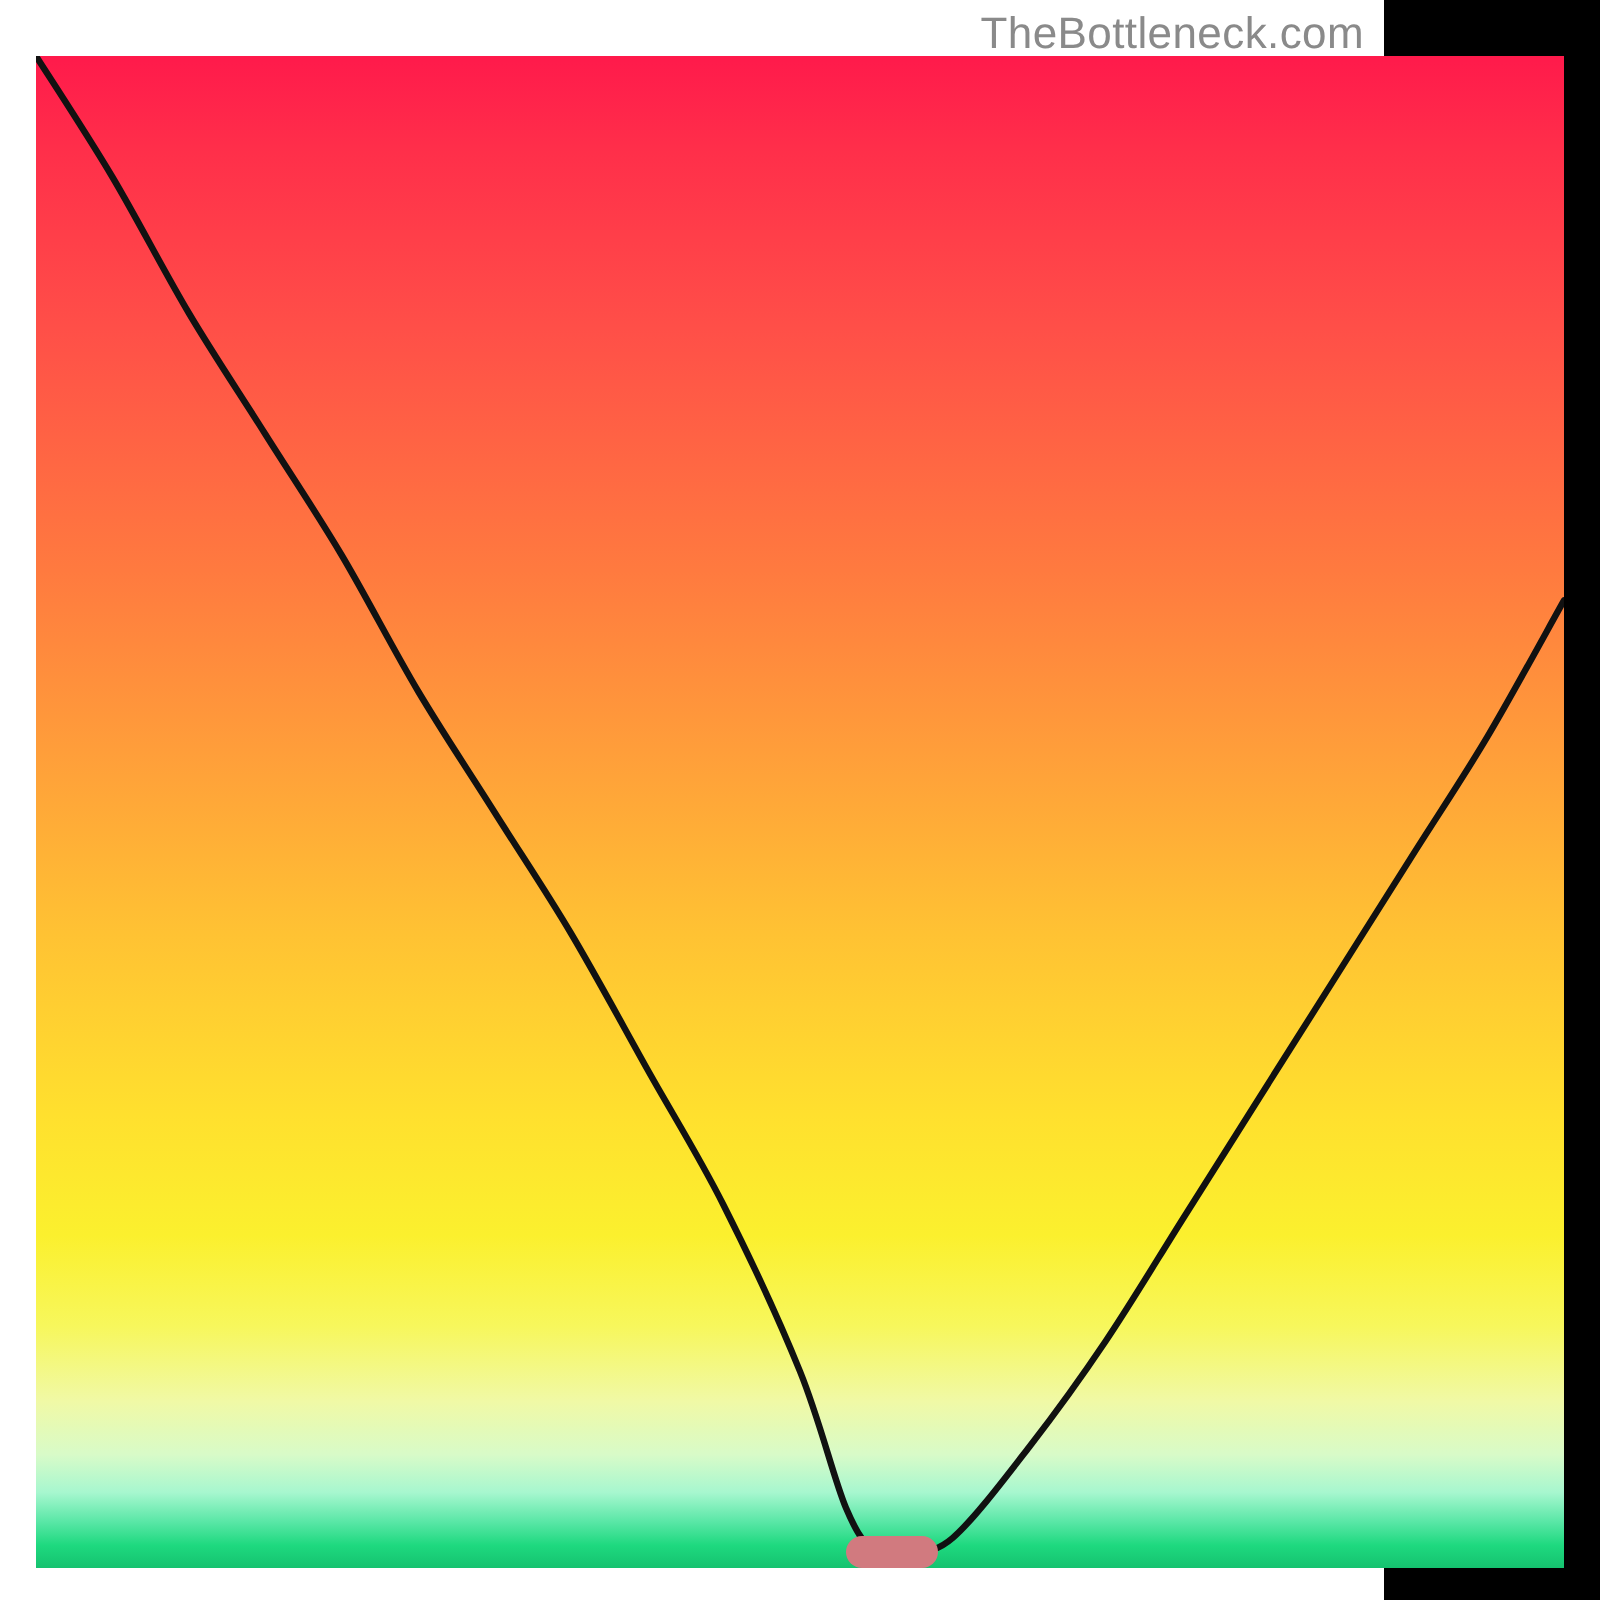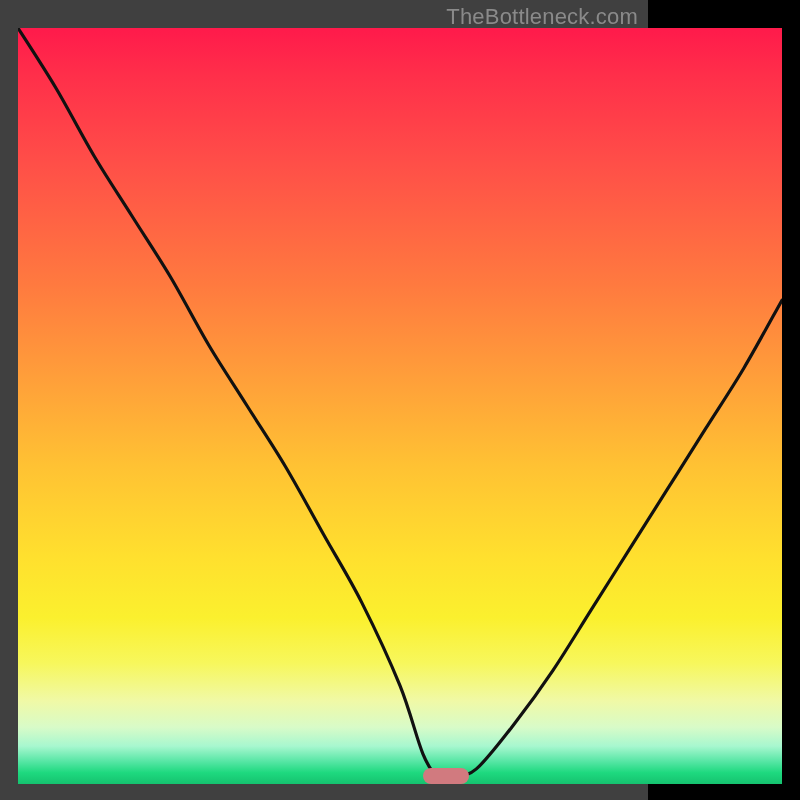--- a/index.html
+++ b/index.html
@@ -8,21 +8,22 @@
     width: 800px;
     height: 800px;
     background: #000;
     overflow: hidden;
     font-family: Arial, Helvetica, sans-serif;
   }
   .frame {
     position: relative;
     width: 648px;
     height: 800px;
-    background: #404040;
+    background: #ffffff;
+    padding-left: 44px;
   }
   .watermark {
     position: absolute;
     top: 4px;
     right: 10px;
     color: #8a8a8a;
     font-size: 22px;
     font-weight: 500;
     letter-spacing: 0.2px;
     z-index: 10;

